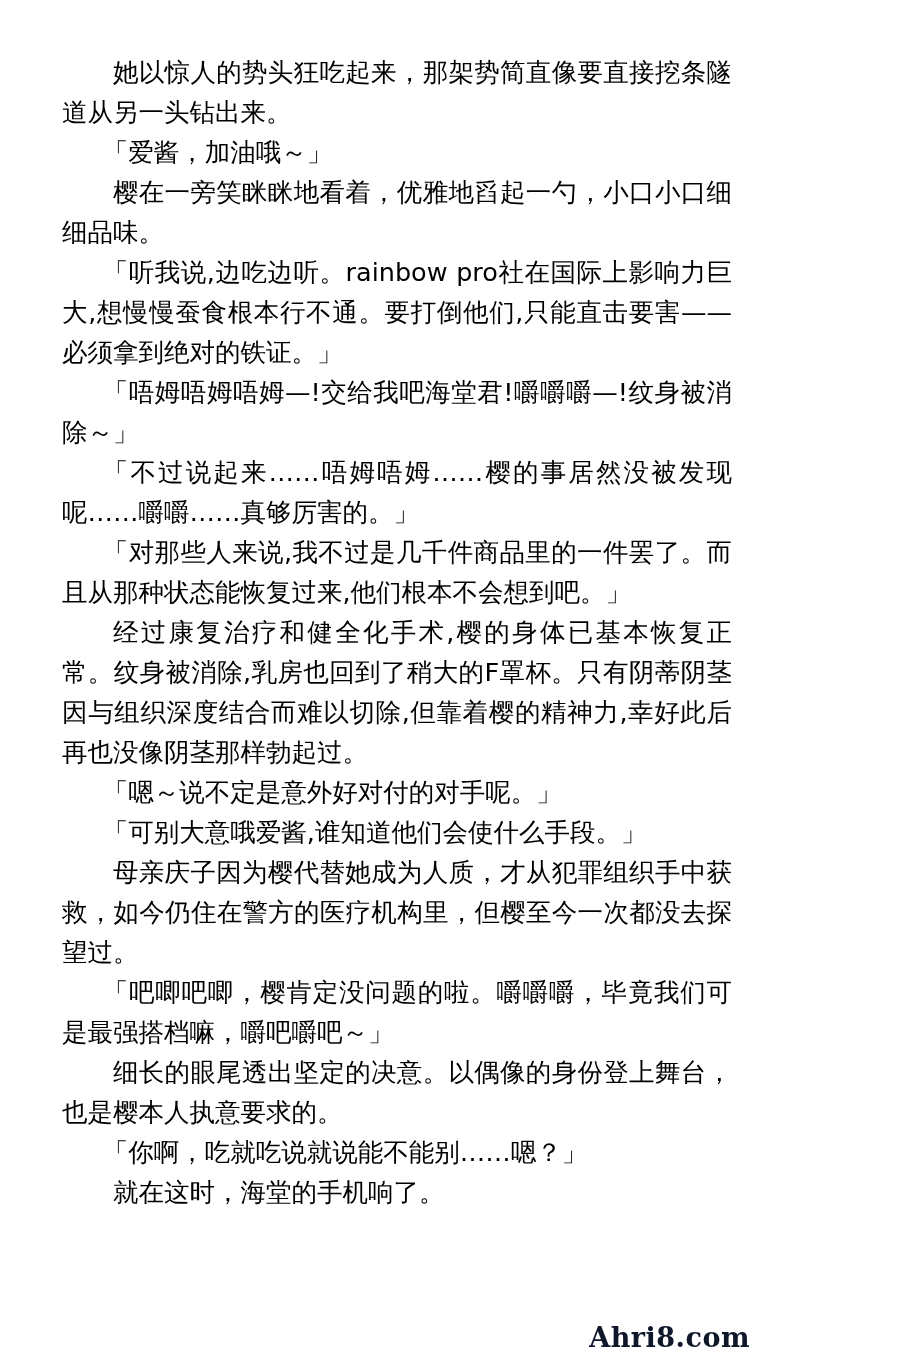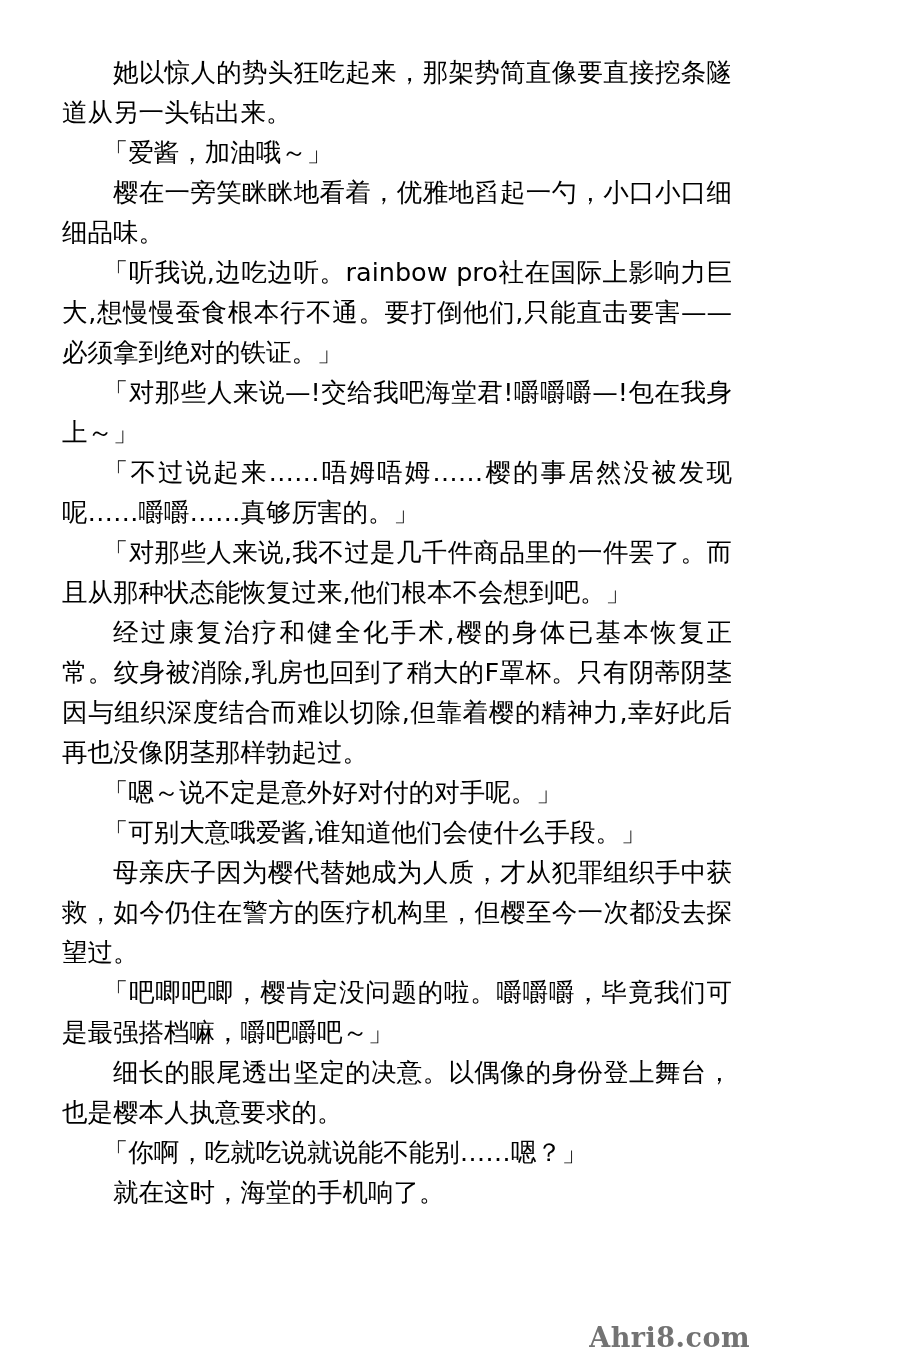--- a/index.html
+++ b/index.html
@@ -49,26 +49,26 @@
 </style>
 </head>
 <body>
 
 <div class="page">
   <div class="text-body" id="text-body">
       <p class="para">她以惊人的势头狂吃起来，那架势简直像要直接挖条隧道从另一头钻出来。</p>
       <p class="para quote">「爱酱，加油哦～」</p>
       <p class="para">樱在一旁笑眯眯地看着，优雅地舀起一勺，小口小口细细品味。</p>
       <p class="para quote">「听我说,边吃边听。rainbow pro社在国际上影响力巨大,想慢慢蚕食根本行不通。要打倒他们,只能直击要害——必须拿到绝对的铁证。」</p>
-      <p class="para quote">「对那些人来说—!交给我吧海堂君!嚼嚼嚼—!包在我身上～」</p>
+      <p class="para quote">「唔姆唔姆唔姆—!交给我吧海堂君!嚼嚼嚼—!纹身被消除～」</p>
       <p class="para quote">「不过说起来……唔姆唔姆……樱的事居然没被发现呢……嚼嚼……真够厉害的。」</p>
       <p class="para quote">「对那些人来说,我不过是几千件商品里的一件罢了。而且从那种状态能恢复过来,他们根本不会想到吧。」</p>
       <p class="para">经过康复治疗和健全化手术,樱的身体已基本恢复正常。纹身被消除,乳房也回到了稍大的F罩杯。只有阴蒂阴茎因与组织深度结合而难以切除,但靠着樱的精神力,幸好此后再也没像阴茎那样勃起过。</p>
       <p class="para quote">「嗯～说不定是意外好对付的对手呢。」</p>
       <p class="para quote">「可别大意哦爱酱,谁知道他们会使什么手段。」</p>
       <p class="para">母亲庆子因为樱代替她成为人质，才从犯罪组织手中获救，如今仍住在警方的医疗机构里，但樱至今一次都没去探望过。</p>
       <p class="para quote">「吧唧吧唧，樱肯定没问题的啦。嚼嚼嚼，毕竟我们可是最强搭档嘛，嚼吧嚼吧～」</p>
       <p class="para">细长的眼尾透出坚定的决意。以偶像的身份登上舞台，也是樱本人执意要求的。</p>
       <p class="para quote">「你啊，吃就吃说就说能不能别……嗯？」</p>
       <p class="para">就在这时，海堂的手机响了。</p>
     </div>
-  <div class="watermark" style="color: #737373;">Ahri8.com</div>
+  <div class="watermark" style="color: #0f172a;">Ahri8.com</div>
 </div>
 
 </body></html>

